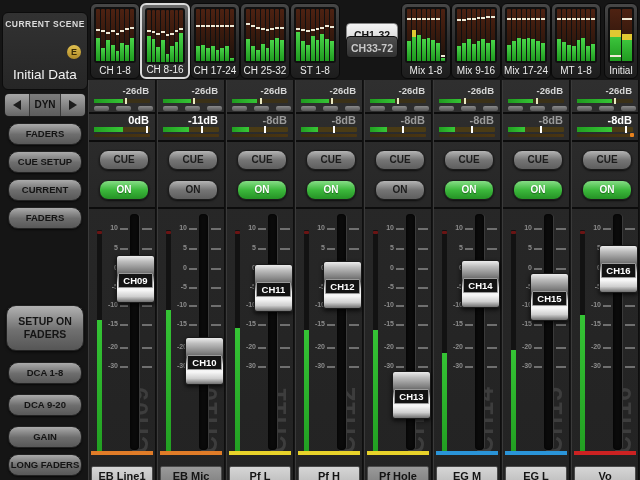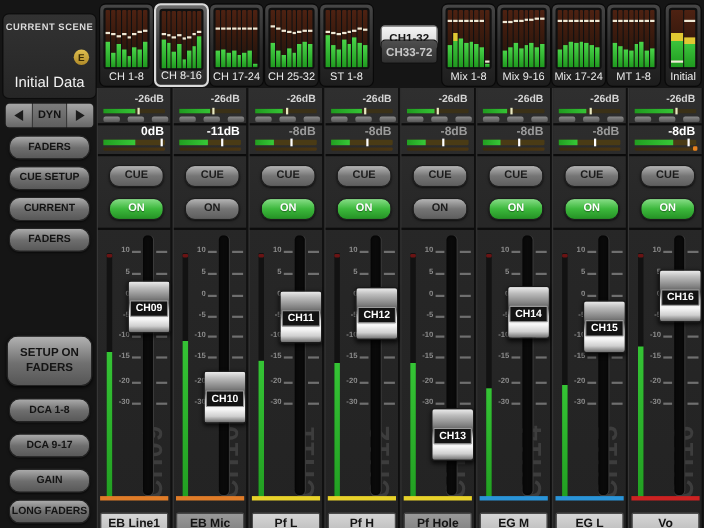--- a/index.html
+++ b/index.html
@@ -458,21 +458,21 @@
   </div>
   <div id="sends-btn" class="abs">
     <div>SETUP ON</div>
     <div>FADERS</div>
   </div>
 <div class="abs pill" style="top: 123px;">FADERS</div>
     <div class="abs pill" style="top: 151px;">CUE SETUP</div>
     <div class="abs pill" style="top: 179px;">CURRENT</div>
     <div class="abs pill" style="top: 207px;">FADERS</div>
     <div class="abs pill" style="top: 362px;">DCA 1-8</div>
-    <div class="abs pill" style="top: 394px;">DCA 9-17</div>
+    <div class="abs pill" style="top: 394px;">DCA 9-20</div>
     <div class="abs pill" style="top: 426px;">GAIN</div>
     <div class="abs pill" style="top: 454px;">LONG FADERS</div>
   </div>
 
 <div id="strips">
     <div class="abs strip" style="left: 88px;">
       <div class="topdb">-26dB</div>
       <div class="mini-track">
         <div class="mini-fill" style="width: 52%;"></div>
         <div class="mini-tick" style="left: 56%;"></div>

